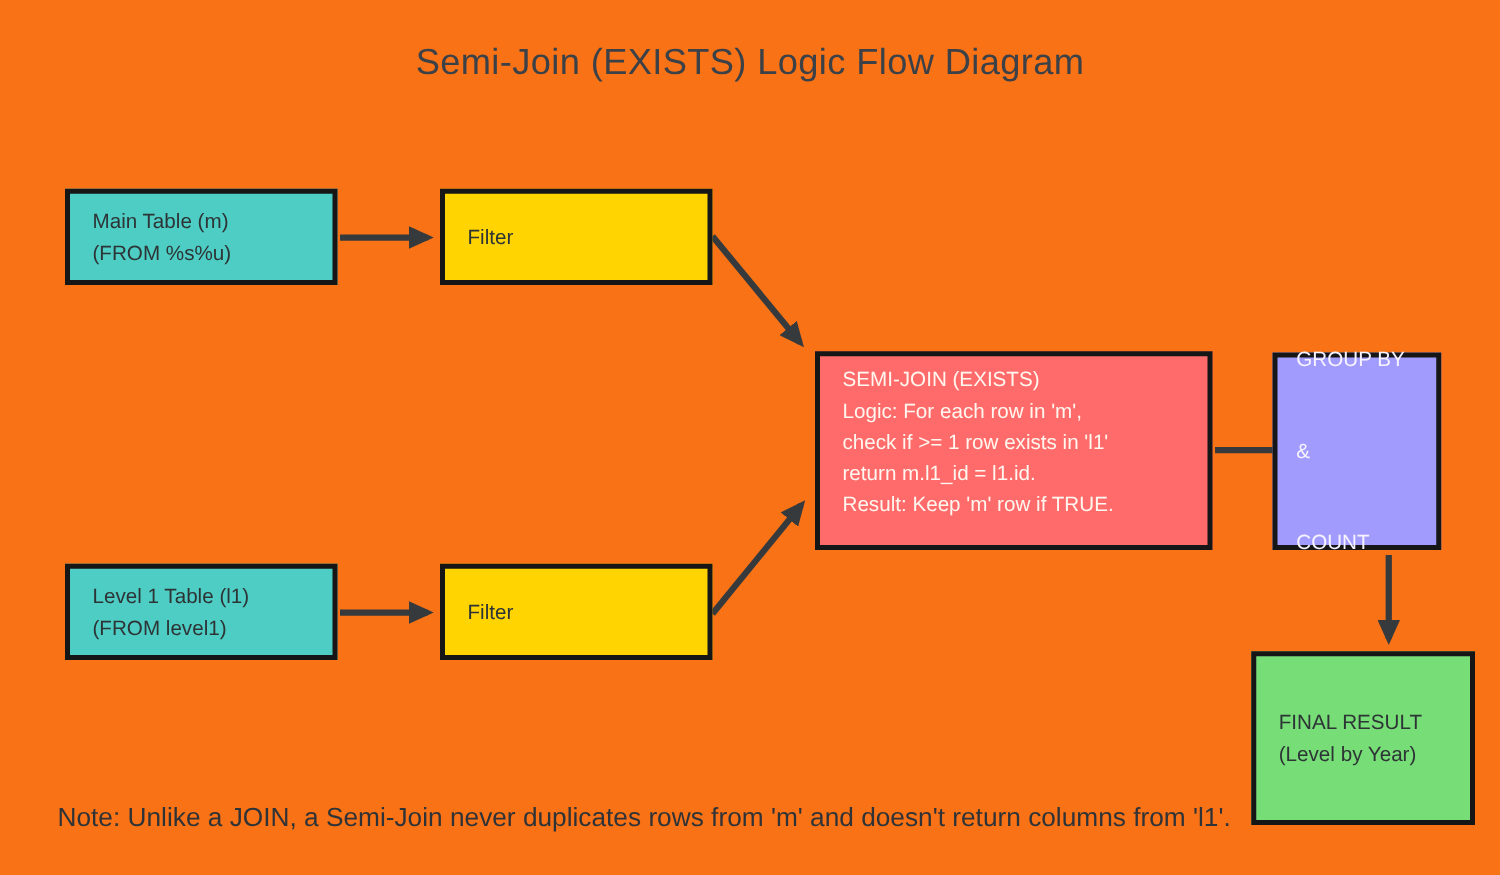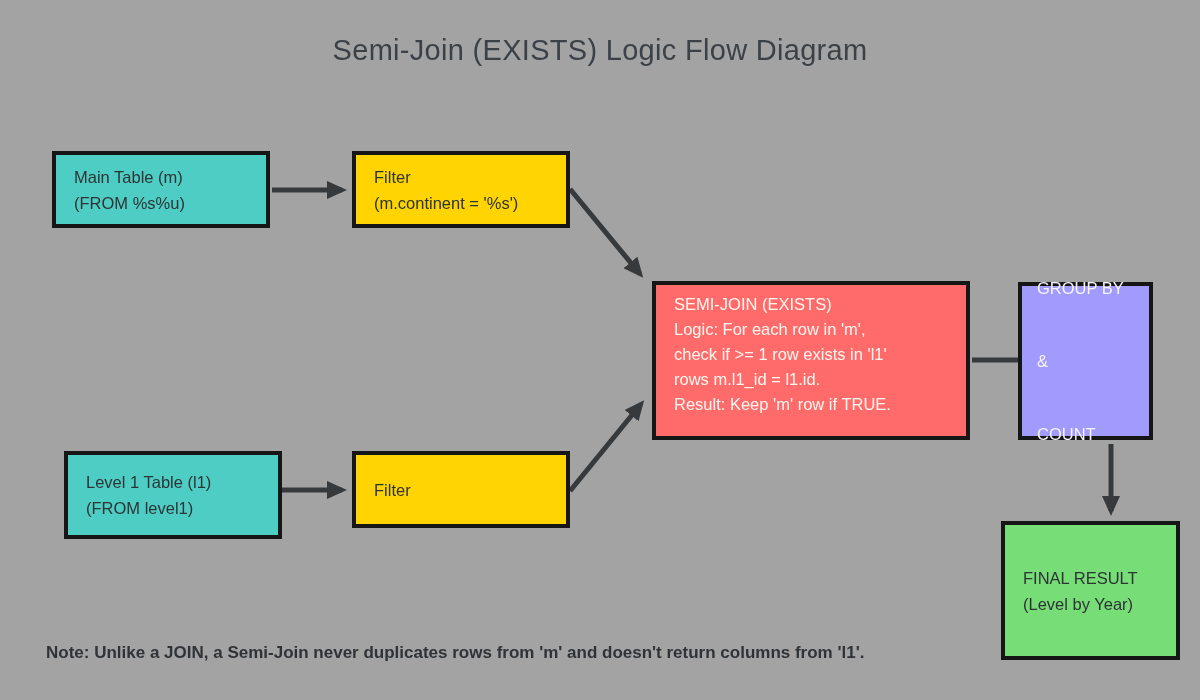--- a/index.html
+++ b/index.html
@@ -4,21 +4,21 @@
 <style>
   html,body{margin:0;padding:0;}
   body{
     font-family:"Liberation Sans","DejaVu Sans",sans-serif;
     background:#e8f1fa;
   }
   .canvas{
     position:relative;
     width:1200px;
     height:700px;
-    background:#a3a3a3;
+    background:#f97316;
     overflow:hidden;
   }
   .title{
     position:absolute;
     top:34px;
     left:0;
     width:100%;
     text-align:center;
     font-size:29px;
     font-weight:500;
@@ -52,23 +52,22 @@
   .arrows{
     position:absolute;
     top:0;left:0;
     width:1200px;height:700px;
     pointer-events:none;
   }
   .note{
     position:absolute;
     left:46px;
     top:643px;
-    font-size:17px;
+    font-size:21px;
     color:#2f3337;
-    font-weight:bold;
   }
 </style>
 </head>
 <body>
 
 <div class="canvas">
 
   <div class="title">Semi-Join (EXISTS) Logic Flow Diagram</div>
 
   <svg class="arrows" viewBox="0 0 1200 700">
@@ -85,37 +84,36 @@
     <line x1="1111" y1="444" x2="1111" y2="511" stroke="#363a3d" stroke-width="5" marker-end="url(#ah)"></line>
   </svg>
 
   <div class="node teal" style="left:52px;top:151px;width:218px;height:77px">
     <div>Main Table (m)</div>
     <div>(FROM %s%u)</div>
   </div>
 
   <div class="node yellow" style="left:352px;top:151px;width:218px;height:77px">
     <div>Filter</div>
-    <div>(m.continent = '%s')</div>
   </div>
 
-  <div class="node teal" style="left:64px;top:451px;width:218px;height:88px">
+  <div class="node teal" style="left:52px;top:451px;width:218px;height:77px">
     <div>Level 1 Table (l1)</div>
     <div>(FROM level1)</div>
   </div>
 
   <div class="node yellow" style="left:352px;top:451px;width:218px;height:77px">
     <div>Filter</div>
   </div>
 
   <div class="node red" style="left:652px;top:281px;width:318px;height:159px">
     <div>SEMI-JOIN (EXISTS)</div>
     <div>Logic: For each row in 'm',</div>
     <div>check if &gt;= 1 row exists in 'l1'</div>
-    <div>rows m.l1_id = l1.id.</div>
+    <div>return m.l1_id = l1.id.</div>
     <div class="spacer"></div>
     <div>Result: Keep 'm' row if TRUE.</div>
   </div>
 
   <div class="node purple" style="left:1018px;top:282px;width:135px;height:158px;padding-left:15px;gap:48px;">
     <div>GROUP BY</div>
     <div>&amp;</div>
     <div>COUNT</div>
   </div>
 

